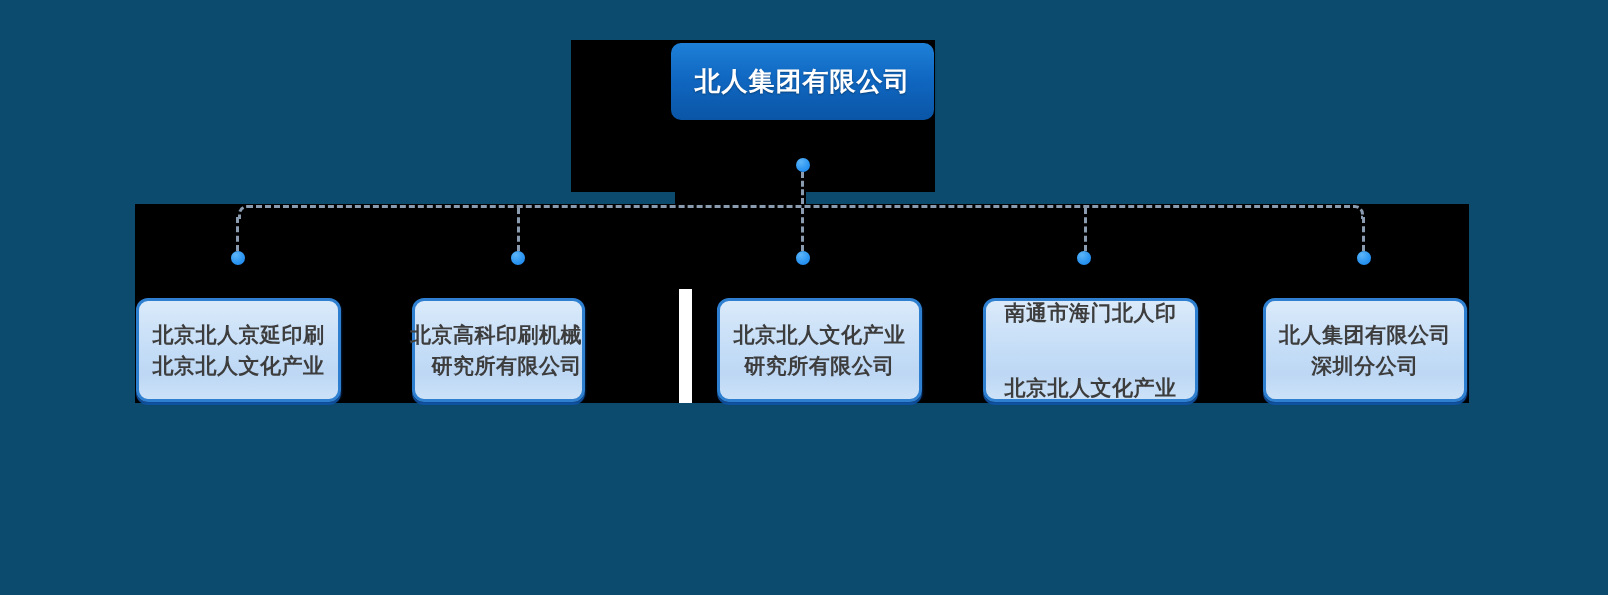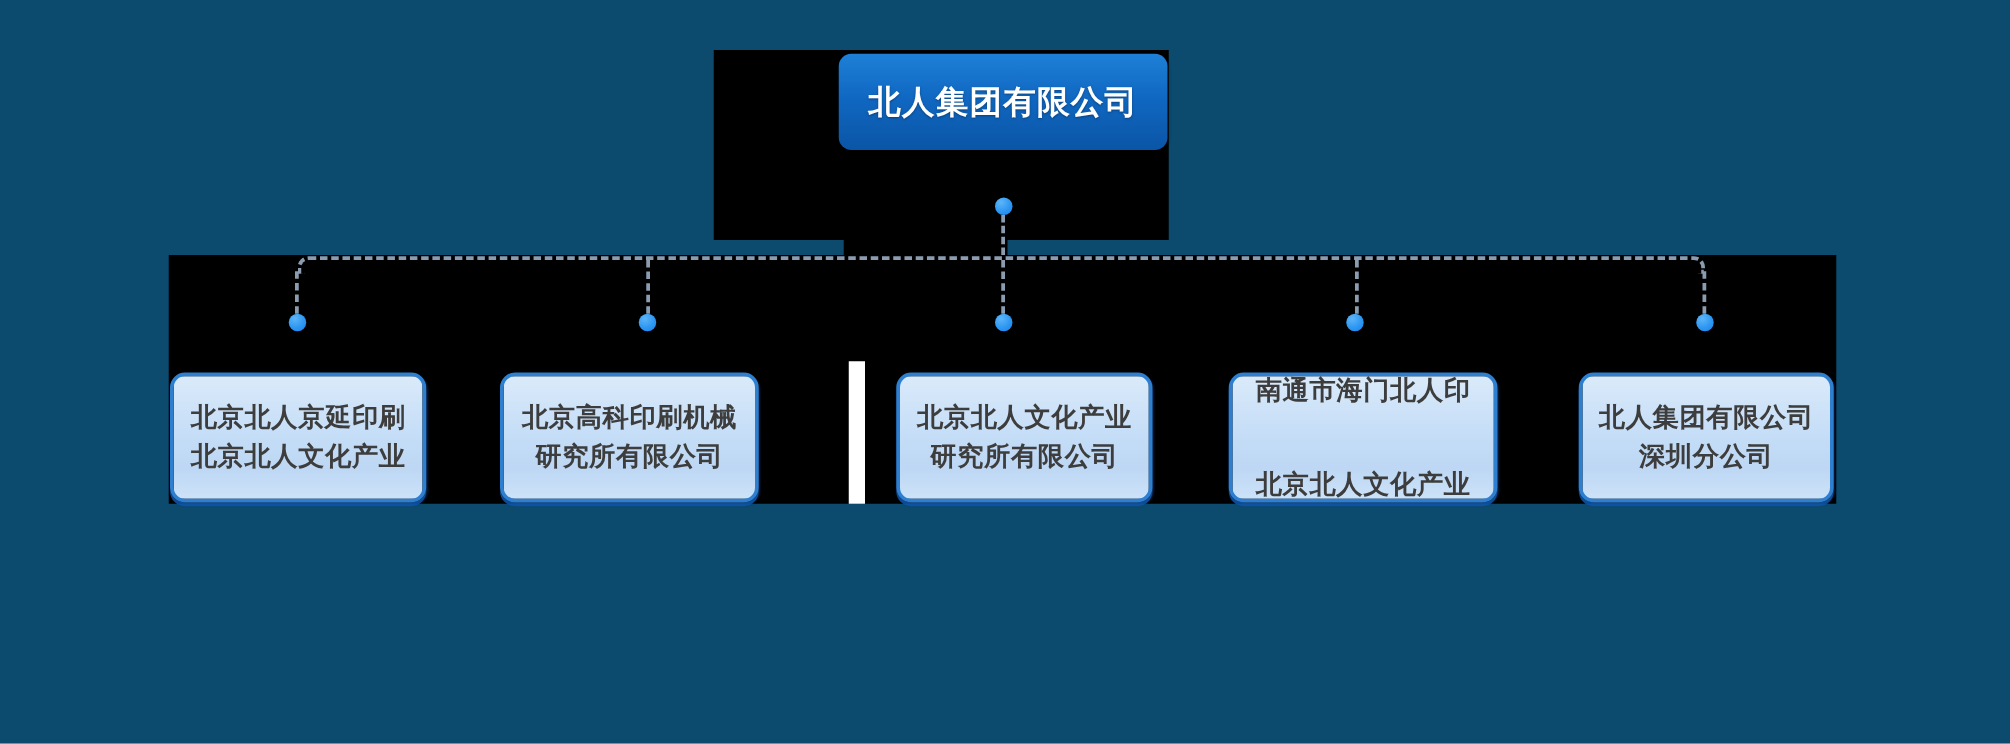--- a/index.html
+++ b/index.html
@@ -65,21 +65,21 @@
   
   .sub-box{
     position:absolute;z-index:4;
     top:298px;height:104px;box-sizing:border-box;
     border:3px solid #2e7fd0;border-radius:12px;
     background:linear-gradient(180deg,#daeafa 0%,#c6def7 45%,#bdd7f4 75%,#cce2f8 100%);
     box-shadow:0 3px 0 rgba(16,85,168,0.85),1px 2px 2px rgba(10,60,130,0.5);
     display:flex;flex-direction:column;align-items:center;justify-content:center;
   }
   #sub-box-1{left:136px;width:205px;}
-  #sub-box-2{left:400px;width:207px;}
+  #sub-box-2{left:412px;width:173px;align-items:flex-end;}
   #sub-box-3{left:717px;width:205px;}
   #sub-box-4{left:983px;width:215px;gap:44px;}
   #sub-box-5{left:1263px;width:204px;}
   .sub-line{
     color:#3d3d3d;font-size:21px;line-height:31px;font-weight:600;
     letter-spacing:0.5px;white-space:nowrap;text-align:center;
   }
 </style>
 </head>
 <body>

